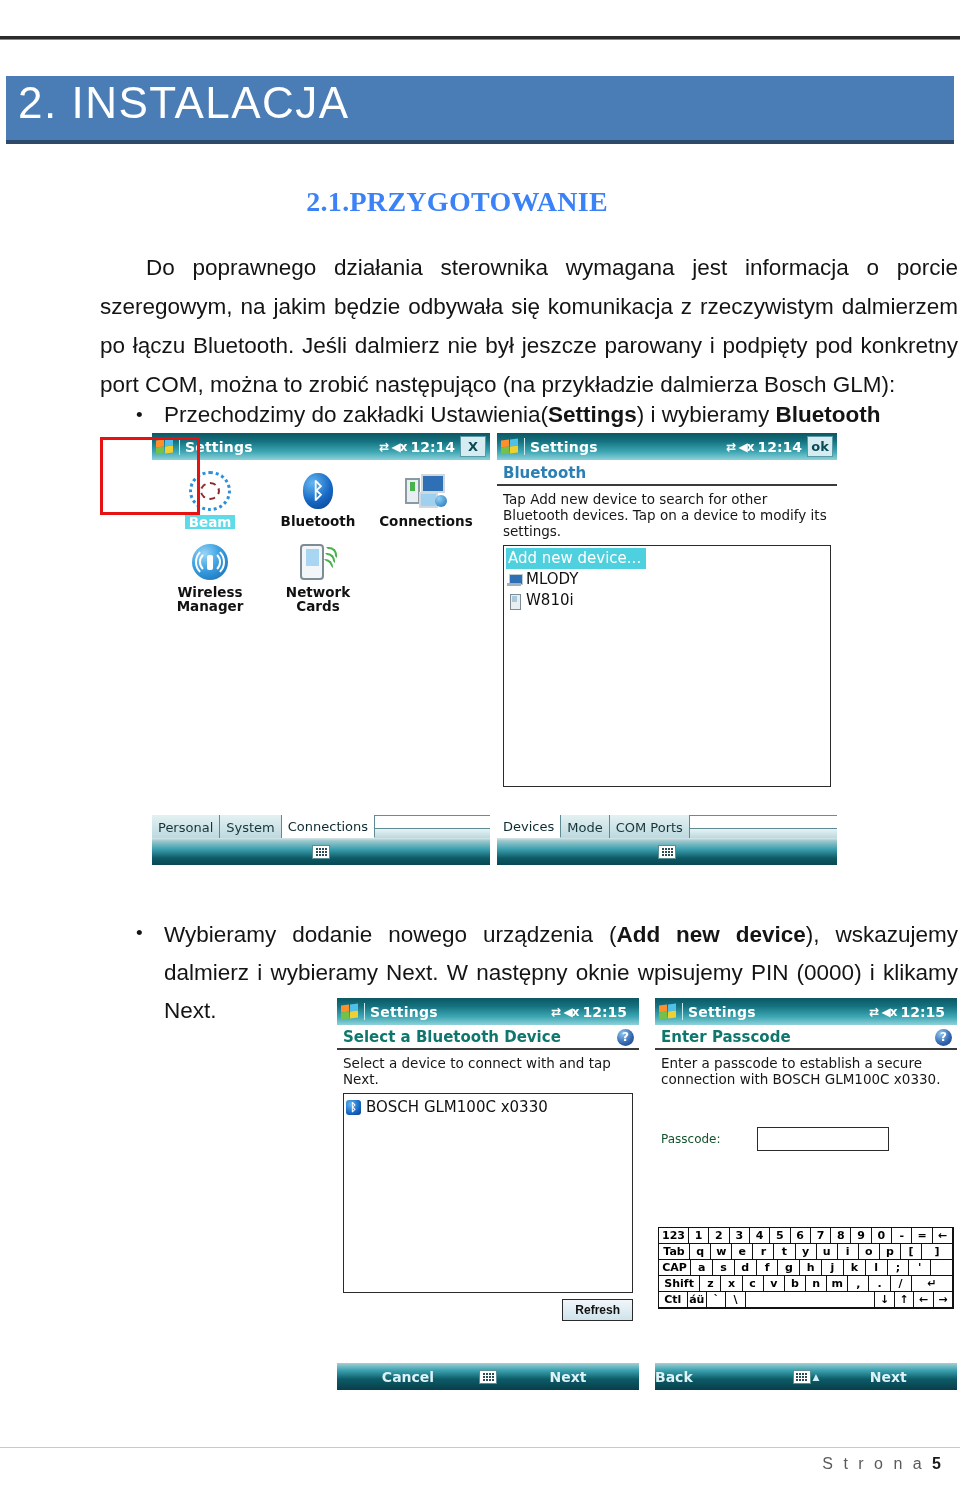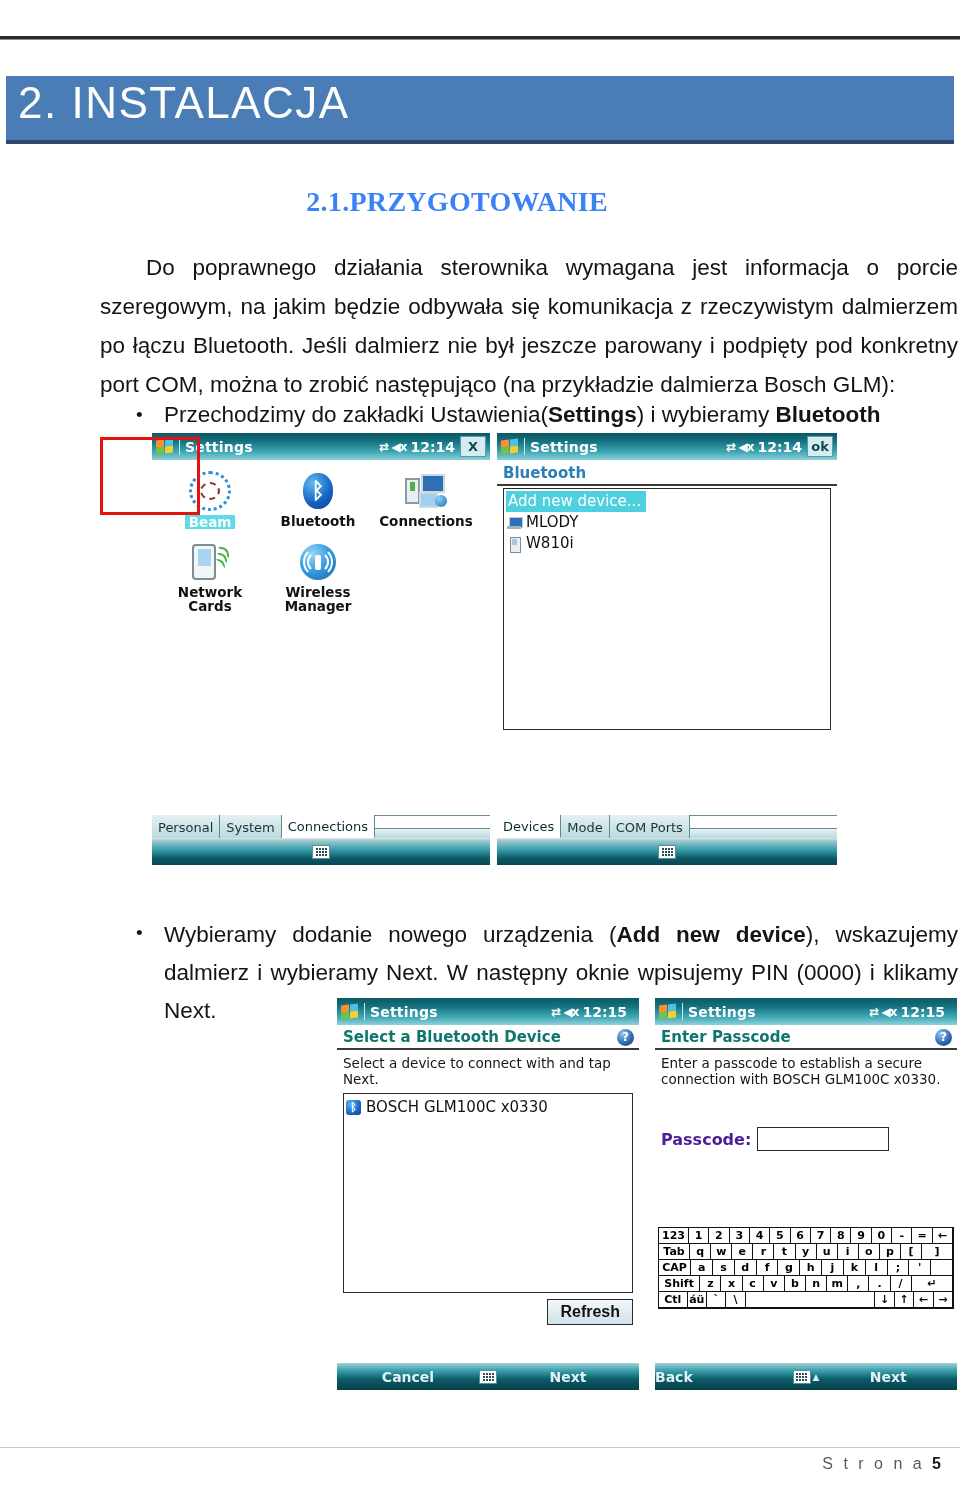--- a/index.html
+++ b/index.html
@@ -168,24 +168,24 @@
     background:radial-gradient(circle at 32% 28%,#63b7f0,#1668c4 60%,#0c3f86);
     color:#fff;font-size:11px;font-weight:bold;display:flex;align-items:center;justify-content:center;}
   
   .pg-title-row{display:flex;align-items:center;border-bottom:2px solid #3b3b3b;padding:3px 5px 2px 6px;}
   .pg-title-row .t{font-size:15px;font-weight:bold;color:#0f766e;flex:1;}
   .helpico{width:17px;height:17px;border-radius:50%;
     background:radial-gradient(circle at 34% 28%,#8fc6ef,#2f63ad 60%,#1b3f7d);
     color:#fff;font-size:12px;font-weight:bold;display:flex;align-items:center;justify-content:center;}
   .refresh-btn{
     border:1px solid #2b2b2b;background:linear-gradient(180deg,#f1f7fa,#cfe3ea);
-    font-size:16px;font-weight:bold;color:#111;padding:3px 12px;
+    font-size:12px;font-weight:bold;color:#111;padding:3px 12px;
   }
   .field-row{display:flex;align-items:center;padding:0 6px;}
-  .field-lbl{font-size:16px;color:#4c1d95;width:96px;font-weight:bold;}
+  .field-lbl{font-size:12px;color:#14532d;width:96px;}
   .field-box{flex:1;height:22px;border:1px solid #2b2b2b;background:#fff;max-width:130px;}
   .softkey{color:#dff2f6;font-size:14px;font-weight:bold;}
   
   .kbd{border:1px solid #111;margin:0 3px;background:#fff;}
   .krow{display:flex;}
   .key{
     border:1px solid #111;margin:-1px 0 0 -1px;flex:1;
     font-size:11px;font-weight:bold;color:#000;text-align:center;
     line-height:13px;padding:1px 0;font-family:"DejaVu Sans",sans-serif;
     min-width:0;overflow:hidden;
@@ -268,43 +268,43 @@
               </span>
               <span class="mon2"></span>
               <span class="globe"></span>
             </span>
         </div>
         <div class="cap">Connections</div>
       </div>
 
       <div class="icon-cell" style="margin-top:6px;">
         <div class="glyph">
+          <span class="wm-ico">
+              <span class="ring r2"></span>
+              <span class="ring r1"></span>
+              <span class="mast"></span>
+            </span>
+        </div>
+        <div class="cap">Wireless Manager</div>
+      </div>
+
+      <div class="icon-cell" style="margin-top:6px;">
+        <div class="glyph">
           <span class="netcard-ico">
               <span class="pda">
                 <i></i>
               </span>
               <span class="w1"></span>
               <span class="w2"></span>
               <span class="w3"></span>
             </span>
         </div>
         <div class="cap">Network Cards</div>
       </div>
 
-      <div class="icon-cell" style="margin-top:6px;">
-        <div class="glyph">
-          <span class="wm-ico">
-              <span class="ring r2"></span>
-              <span class="ring r1"></span>
-              <span class="mast"></span>
-            </span>
-        </div>
-        <div class="cap">Wireless Manager</div>
-      </div>
-
     </div>
   </div>
   <div class="tab-row">
     <div class="tab">Personal</div>
     <div class="tab">System</div>
     <div class="tab active">Connections</div>
     <div class="tab filler"></div>
   </div>
   <div class="pda-bottombar">
     <div style="flex:1"></div>
@@ -337,20 +337,21 @@
       </span>
     <span class="tsep"></span>
     <span class="ttl">Settings</span>
     <span class="tspacer"></span>
     <span class="sysicon">⇄ ◀x</span>
     <span class="clock">12:14</span>
     <span class="cornerbtn">ok</span>
   </div>
   <div class="pda-body" style="height:355px;">
     <div class="pg-title">Bluetooth</div>
+    <div class="pg-help">Tap Add new device to search for other Bluetooth devices. Tap on a device to modify its settings.</div>
     <div class="listbox" style="height:240px;">
       <div style="padding:2px 2px 0;">
         <span class="li sel">Add new device...</span>
       </div>
       <div class="li">
         <span class="mini pc">
             <i></i>
             <b></b>
           </span>
         <span>MLODY</span>

